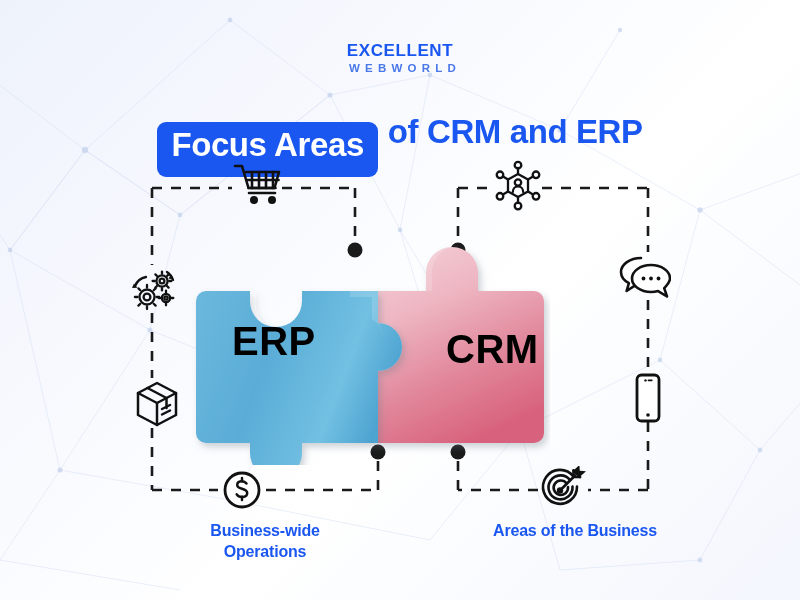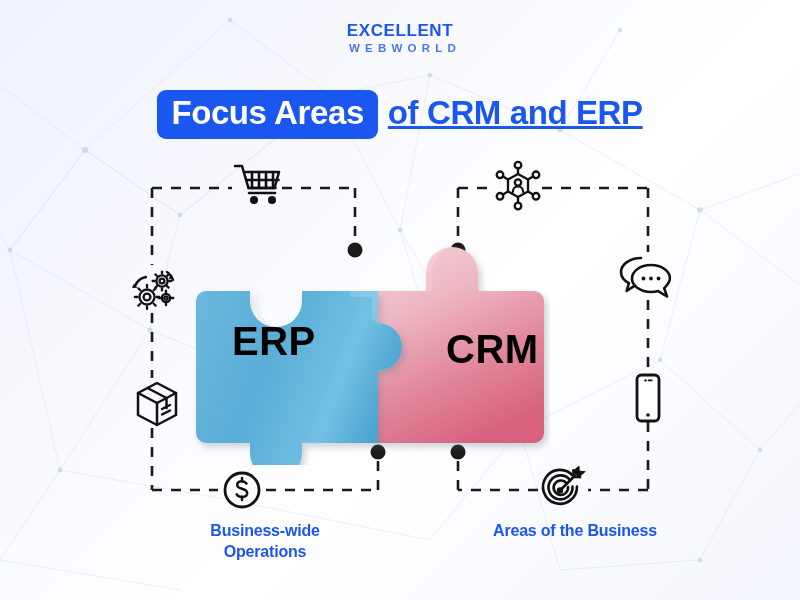--- a/index.html
+++ b/index.html
@@ -38,20 +38,21 @@
     width: 800px;
     text-align: center;
     line-height: 1;
   }
   #logo .logo-main {
     display: block;
     font-size: 17px;
     font-weight: bold;
     letter-spacing: 0.6px;
     color: #1a56f0;
+    margin-top: 20px;
   }
   #logo .logo-sub {
     display: block;
     margin-top: 4px;
     font-size: 11.5px;
     font-weight: bold;
     letter-spacing: 5.2px;
     color: #4a78e8;
     padding-left: 10px;
   }
@@ -66,33 +67,33 @@
     white-space: nowrap;
   }
   #title .hl {
     display: inline-block;
     background: #1a56f0;
     color: #ffffff;
     font-size: 33px;
     font-weight: bold;
     letter-spacing: -0.4px;
     border-radius: 9px;
-    padding: 4px 14px 7px 14px;
+    padding: 4px 14px 13px 14px;
     vertical-align: middle;
+    margin-top: 32px;
   }
   #title .rest {
     display: inline-block;
     color: #1a56f0;
     font-size: 33px;
     font-weight: bold;
     letter-spacing: -0.4px;
     vertical-align: middle;
     padding-left: 10px;
     padding-bottom: 3px;
-    text-decoration: underline;
   }
 
   
   #connectors {
     position: absolute;
     inset: 0;
     width: 800px;
     height: 600px;
     pointer-events: none;
   }

